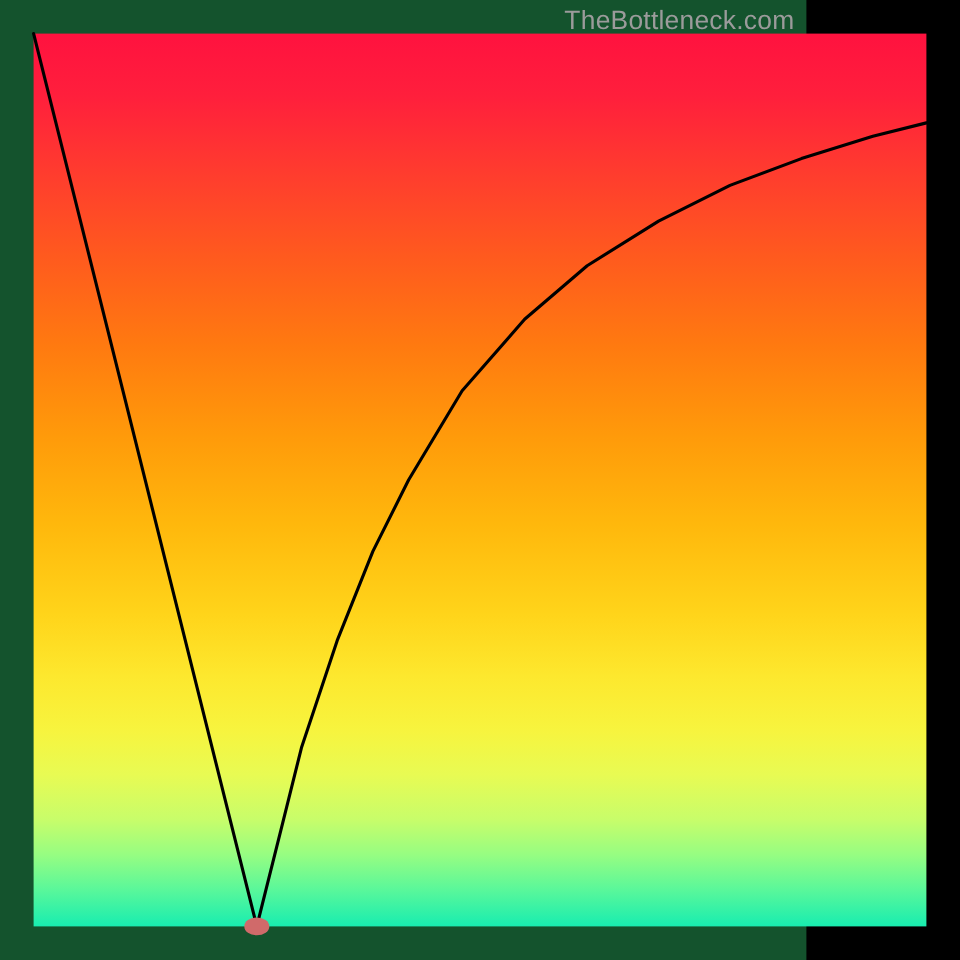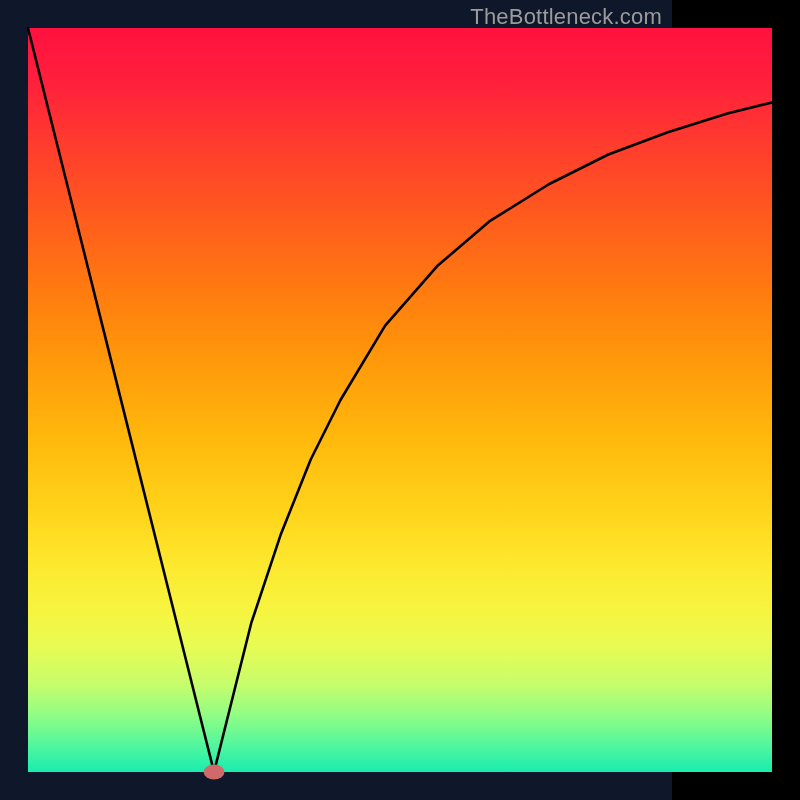--- a/index.html
+++ b/index.html
@@ -8,21 +8,21 @@
     width: 800px;
     height: 800px;
     background: #000;
     overflow: hidden;
     font-family: Arial, Helvetica, sans-serif;
   }
   .frame {
     position: relative;
     width: 672px;
     height: 800px;
-    background: #0f172a;
+    background: #14532d;
   }
   .plot {
     position: absolute;
     left: 28px;
     top: 28px;
     width: 744px;
     height: 744px;
     background: linear-gradient(
       to bottom,
       #ff123f 0%,

